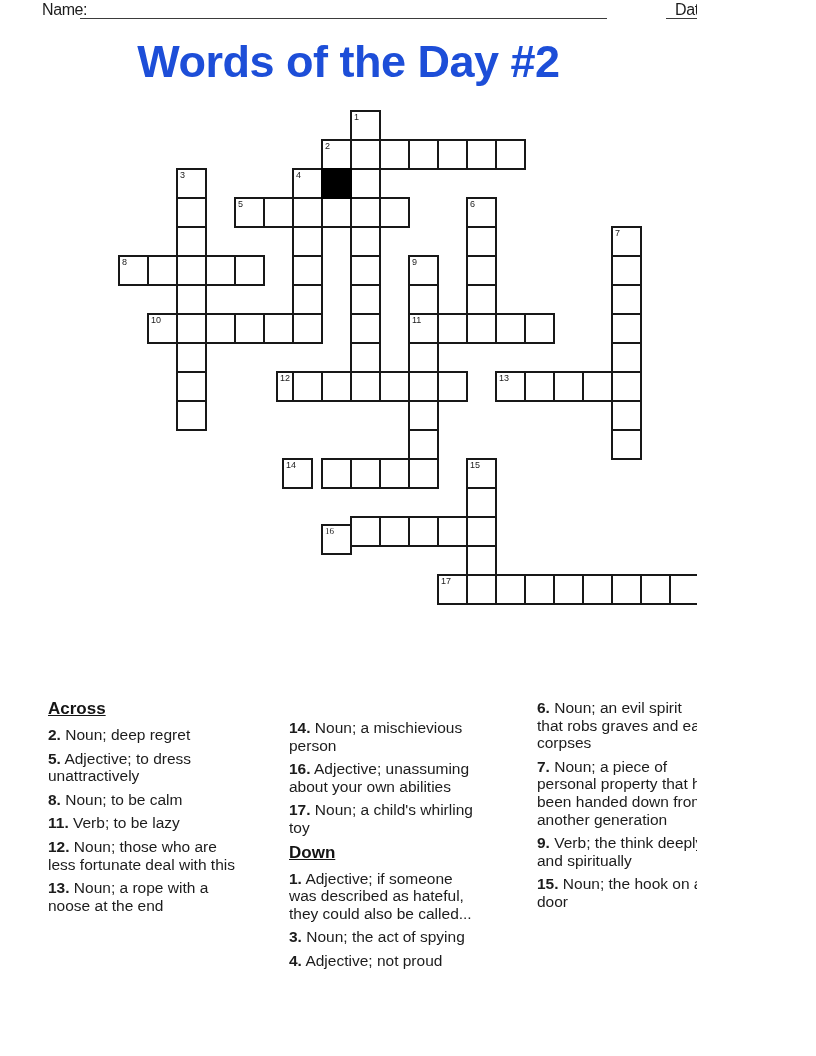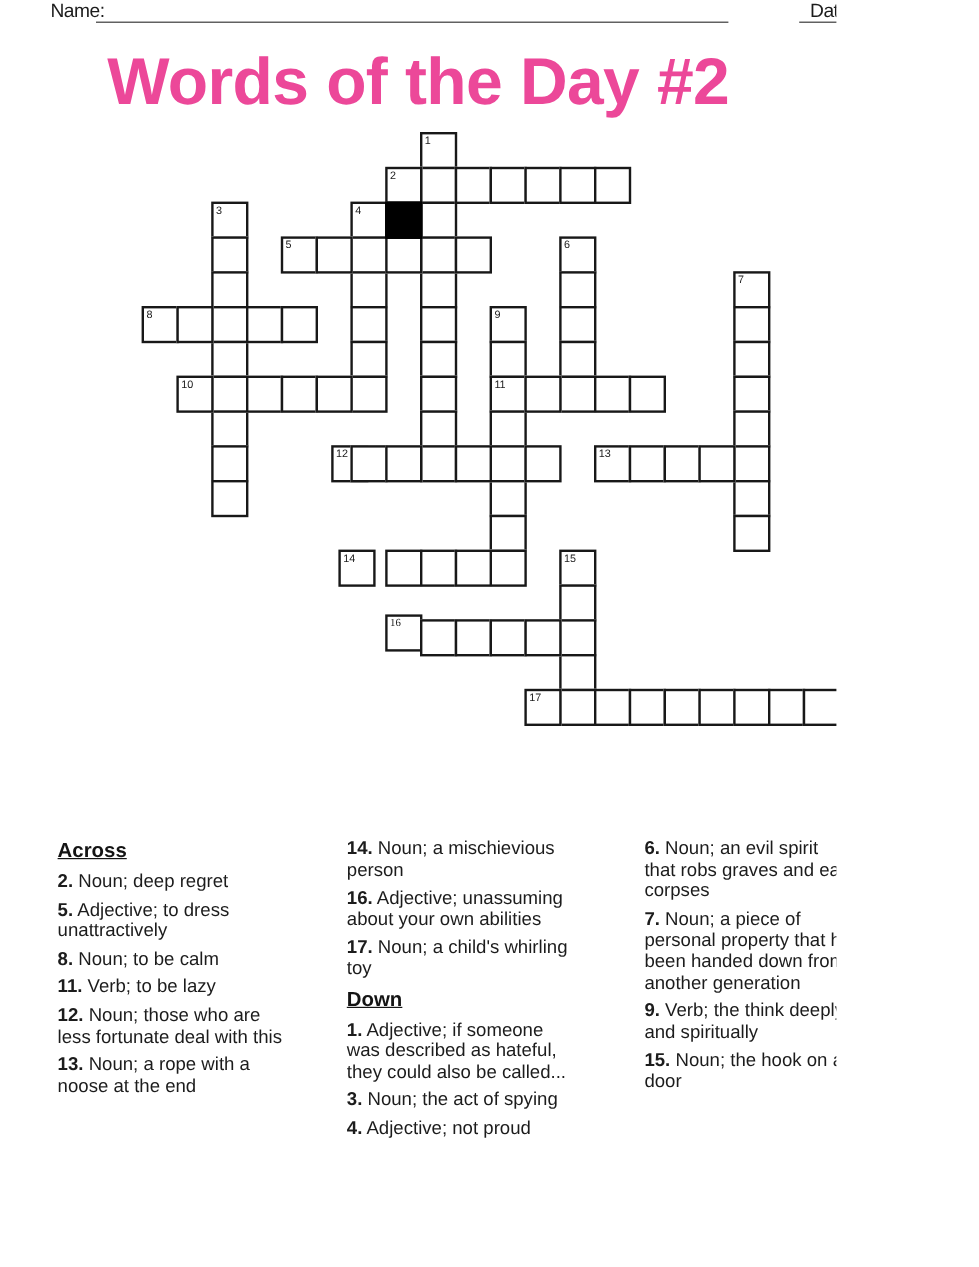--- a/index.html
+++ b/index.html
@@ -6,21 +6,21 @@
   .page{
     position:relative;width:697px;height:1056px;background:#ffffff;
     font-family:"Liberation Sans",sans-serif;color:#111;overflow:hidden;
   }
   
   .hdr-label{position:absolute;top:1px;font-size:16px;letter-spacing:-0.4px;color:#1c1c1c;}
   .fill-line{position:absolute;top:3px;height:15px;border-bottom:1.6px solid #3b3b3b;}
   
   .title{
     position:absolute;top:36px;left:0;width:100%;text-align:center;
-    font-size:55px;font-weight:700;letter-spacing:-0.5px;color:#ec4899;
+    font-size:45px;font-weight:700;letter-spacing:-0.5px;color:#1d4ed8;
   }
   
   .grid{position:absolute;left:0;top:0;}
   .cell{
     position:absolute;width:31px;height:31px;box-sizing:border-box;
     border:2px solid #181818;background:#ffffff;
   }
   .cell.black{background:#000;border-color:#000;}
   .num{
     position:absolute;top:0px;left:2px;font-size:9px;line-height:11px;
@@ -31,21 +31,21 @@
   .clue-head{
     font-size:17px;font-weight:700;text-decoration:underline;
     margin:0 0 7px 0;color:#141414;
   }
   .clue{
     margin:0 0 6px 0;font-size:15.5px;line-height:17.6px;
     white-space:pre-line;color:#1c1c1c;
   }
   .clue b{font-weight:700;}
   .col-1{left:48px;width:250px;}
-  .col-2{left:289px;width:250px;}
+  .col-2{left:289px;width:250px;margin-top:20px;}
   .col-3{left:537px;width:258px;}
 </style>
 </head>
 <body>
 
 <div class="page">
 
   <div class="hdr-label" style="left:42px;">Name:</div>
   <div class="fill-line" style="left:80px;width:527px;"></div>
 
@@ -163,21 +163,21 @@
       <div class="cell" style="left: 321px; top: 458px;"></div>
       <div class="cell" style="left: 350px; top: 458px;"></div>
       <div class="cell" style="left: 379px; top: 458px;"></div>
       <div class="cell" style="left: 466px; top: 458px;">
         <span class="num">15</span>
       </div>
       <div class="cell" style="left: 466px; top: 487px;"></div>
       <div class="cell" style="left: 466px; top: 516px;"></div>
       <div class="cell" style="left: 466px; top: 545px;"></div>
       <div class="cell" style="left: 466px; top: 574px;"></div>
-      <div class="cell" style="left: 321px; top: 512px; font-family: Liberation Serif, serif;">
+      <div class="cell" style="left: 321px; top: 524px; font-family: Liberation Serif, serif;">
         <span class="num">16</span>
       </div>
       <div class="cell" style="left: 350px; top: 516px;"></div>
       <div class="cell" style="left: 379px; top: 516px;"></div>
       <div class="cell" style="left: 408px; top: 516px;"></div>
       <div class="cell" style="left: 437px; top: 516px;"></div>
       <div class="cell" style="left: 437px; top: 574px;">
         <span class="num">17</span>
       </div>
       <div class="cell" style="left: 495px; top: 574px;"></div>

